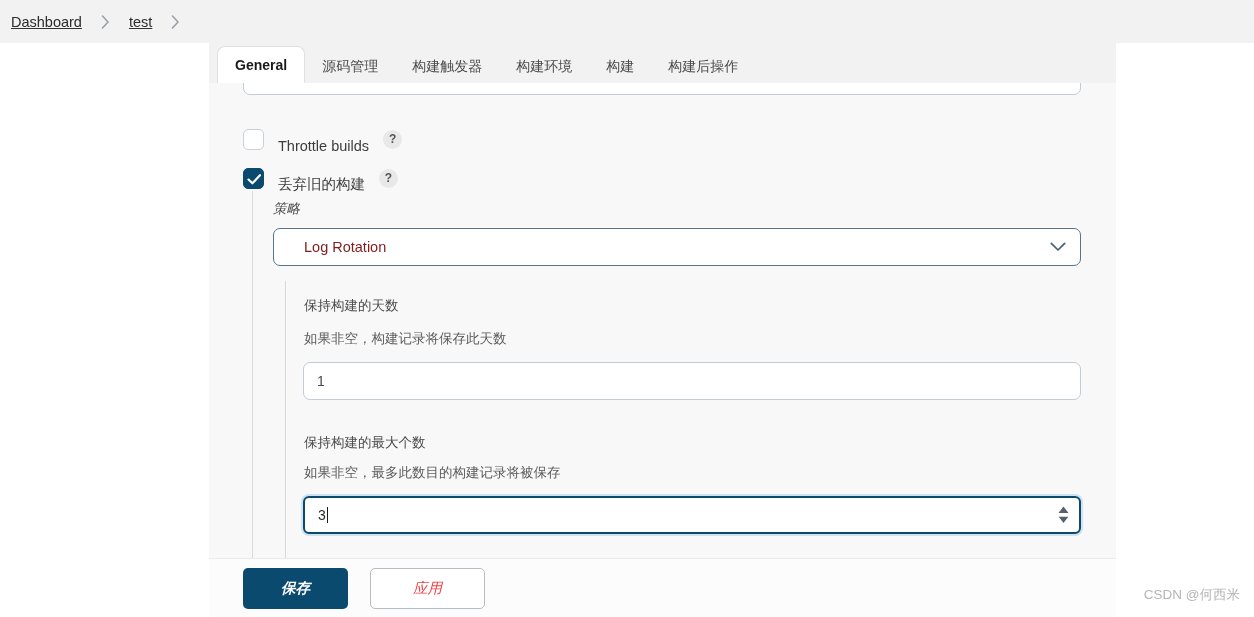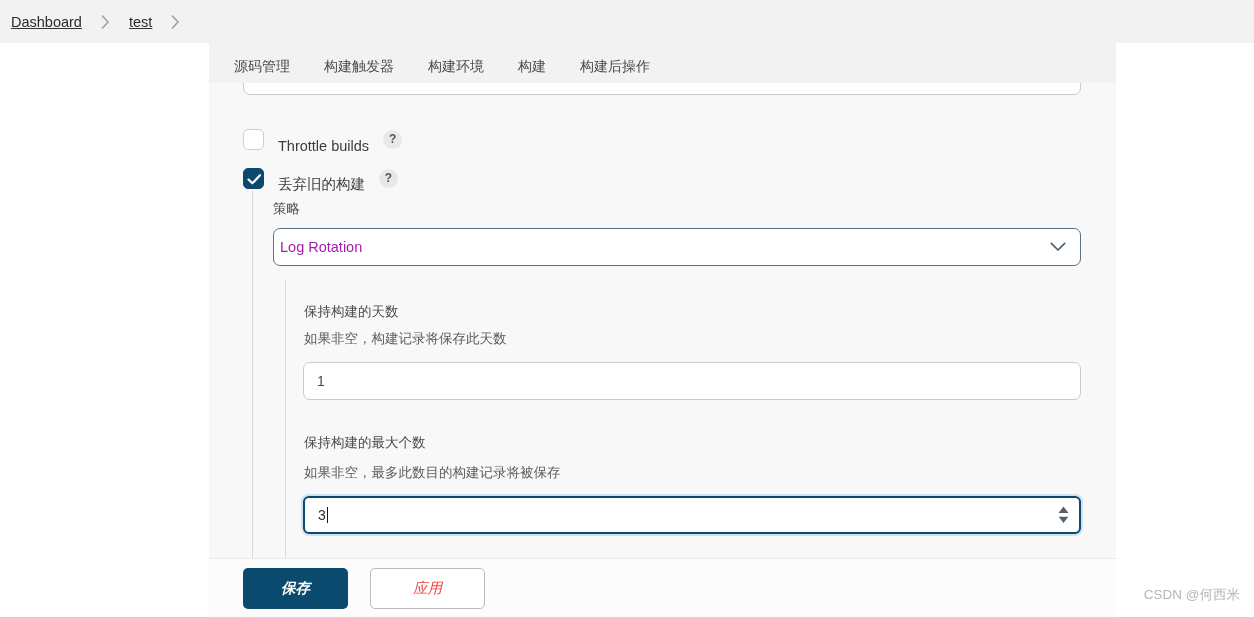--- a/index.html
+++ b/index.html
@@ -204,23 +204,23 @@
   }
   .select-box {
     width: 100%;
     height: 100%;
     background: #ffffff;
     border: 1.6px solid #5a7386;
     border-radius: 7px;
     box-sizing: border-box;
     display: flex;
     align-items: center;
-    padding: 0 6px;
+    padding: 0 30px;
     font-size: 14.5px;
-    color: #a21caf;
+    color: #7f1d1d;
     cursor: pointer;
     position: relative;
   }
   .chevron {
     position: absolute;
     right: 14px;
     top: 50%;
     transform: translateY(-50%);
     display: block;
   }
@@ -353,20 +353,21 @@
       <path d="M1.5 1 L7 7 L1.5 13" stroke="#9aa0a6" stroke-width="1.6" fill="none" stroke-linecap="round" stroke-linejoin="round"></path>
     </svg>
   </span>
 </div>
 
 <div class="page-left-gutter"></div>
 <div class="page-right-gutter"></div>
 <div class="panel-divider"></div>
 
 <div class="tab-strip">
+  <div class="tab active">General</div>
   <div class="tab">源码管理</div>
   <div class="tab">构建触发器</div>
   <div class="tab">构建环境</div>
   <div class="tab">构建</div>
   <div class="tab">构建后操作</div>
 </div>
 
 <div class="form-panel">
 
   <div class="cutoff-field"></div>
@@ -383,33 +384,33 @@
   <div class="checkbox-row cb-discard">
     <div class="checkbox checked">
       <svg width="15" height="13" viewBox="0 0 15 13" fill="none" aria-hidden="true">
         <path d="M1.5 6.5 L5.4 10.3 L13 2.2" stroke="#ffffff" stroke-width="2.1" fill="none" stroke-linecap="round" stroke-linejoin="round"></path>
       </svg>
     </div>
     <span class="cb-label">丢弃旧的构建</span>
     <span class="help-icon">?</span>
   </div>
 
-  <div class="field-label" style="left:64px; top:117px;">策略</div>
+  <div class="field-label" style="left:64px; top:117px;font-style:italic;">策略</div>
   <div class="select-wrap">
     <div class="select-box">
       <span>Log Rotation</span>
       <span class="chevron">
         <svg width="16" height="10" viewBox="0 0 16 10" fill="none" aria-hidden="true">
           <path d="M1.3 1.3 L8 8 L14.7 1.3" stroke="#45606f" stroke-width="1.7" fill="none" stroke-linecap="round" stroke-linejoin="round"></path>
         </svg>
       </span>
     </div>
   </div>
 
-  <div class="field-label" style="left:95px; top:220px;">保持构建的天数</div>
+  <div class="field-label" style="left:95px; top:214px;">保持构建的天数</div>
   <div class="field-desc" style="left:95px; top:247px;">如果非空，构建记录将保存此天数</div>
   <div class="input-days">
     <span>1</span>
   </div>
 
   <div class="field-label" style="left:95px; top:351px;">保持构建的最大个数</div>
   <div class="field-desc" style="left:95px; top:381px;">如果非空，最多此数目的构建记录将被保存</div>
   <div class="input-max-wrap">
     <div class="input-max">
       <span>3</span>

